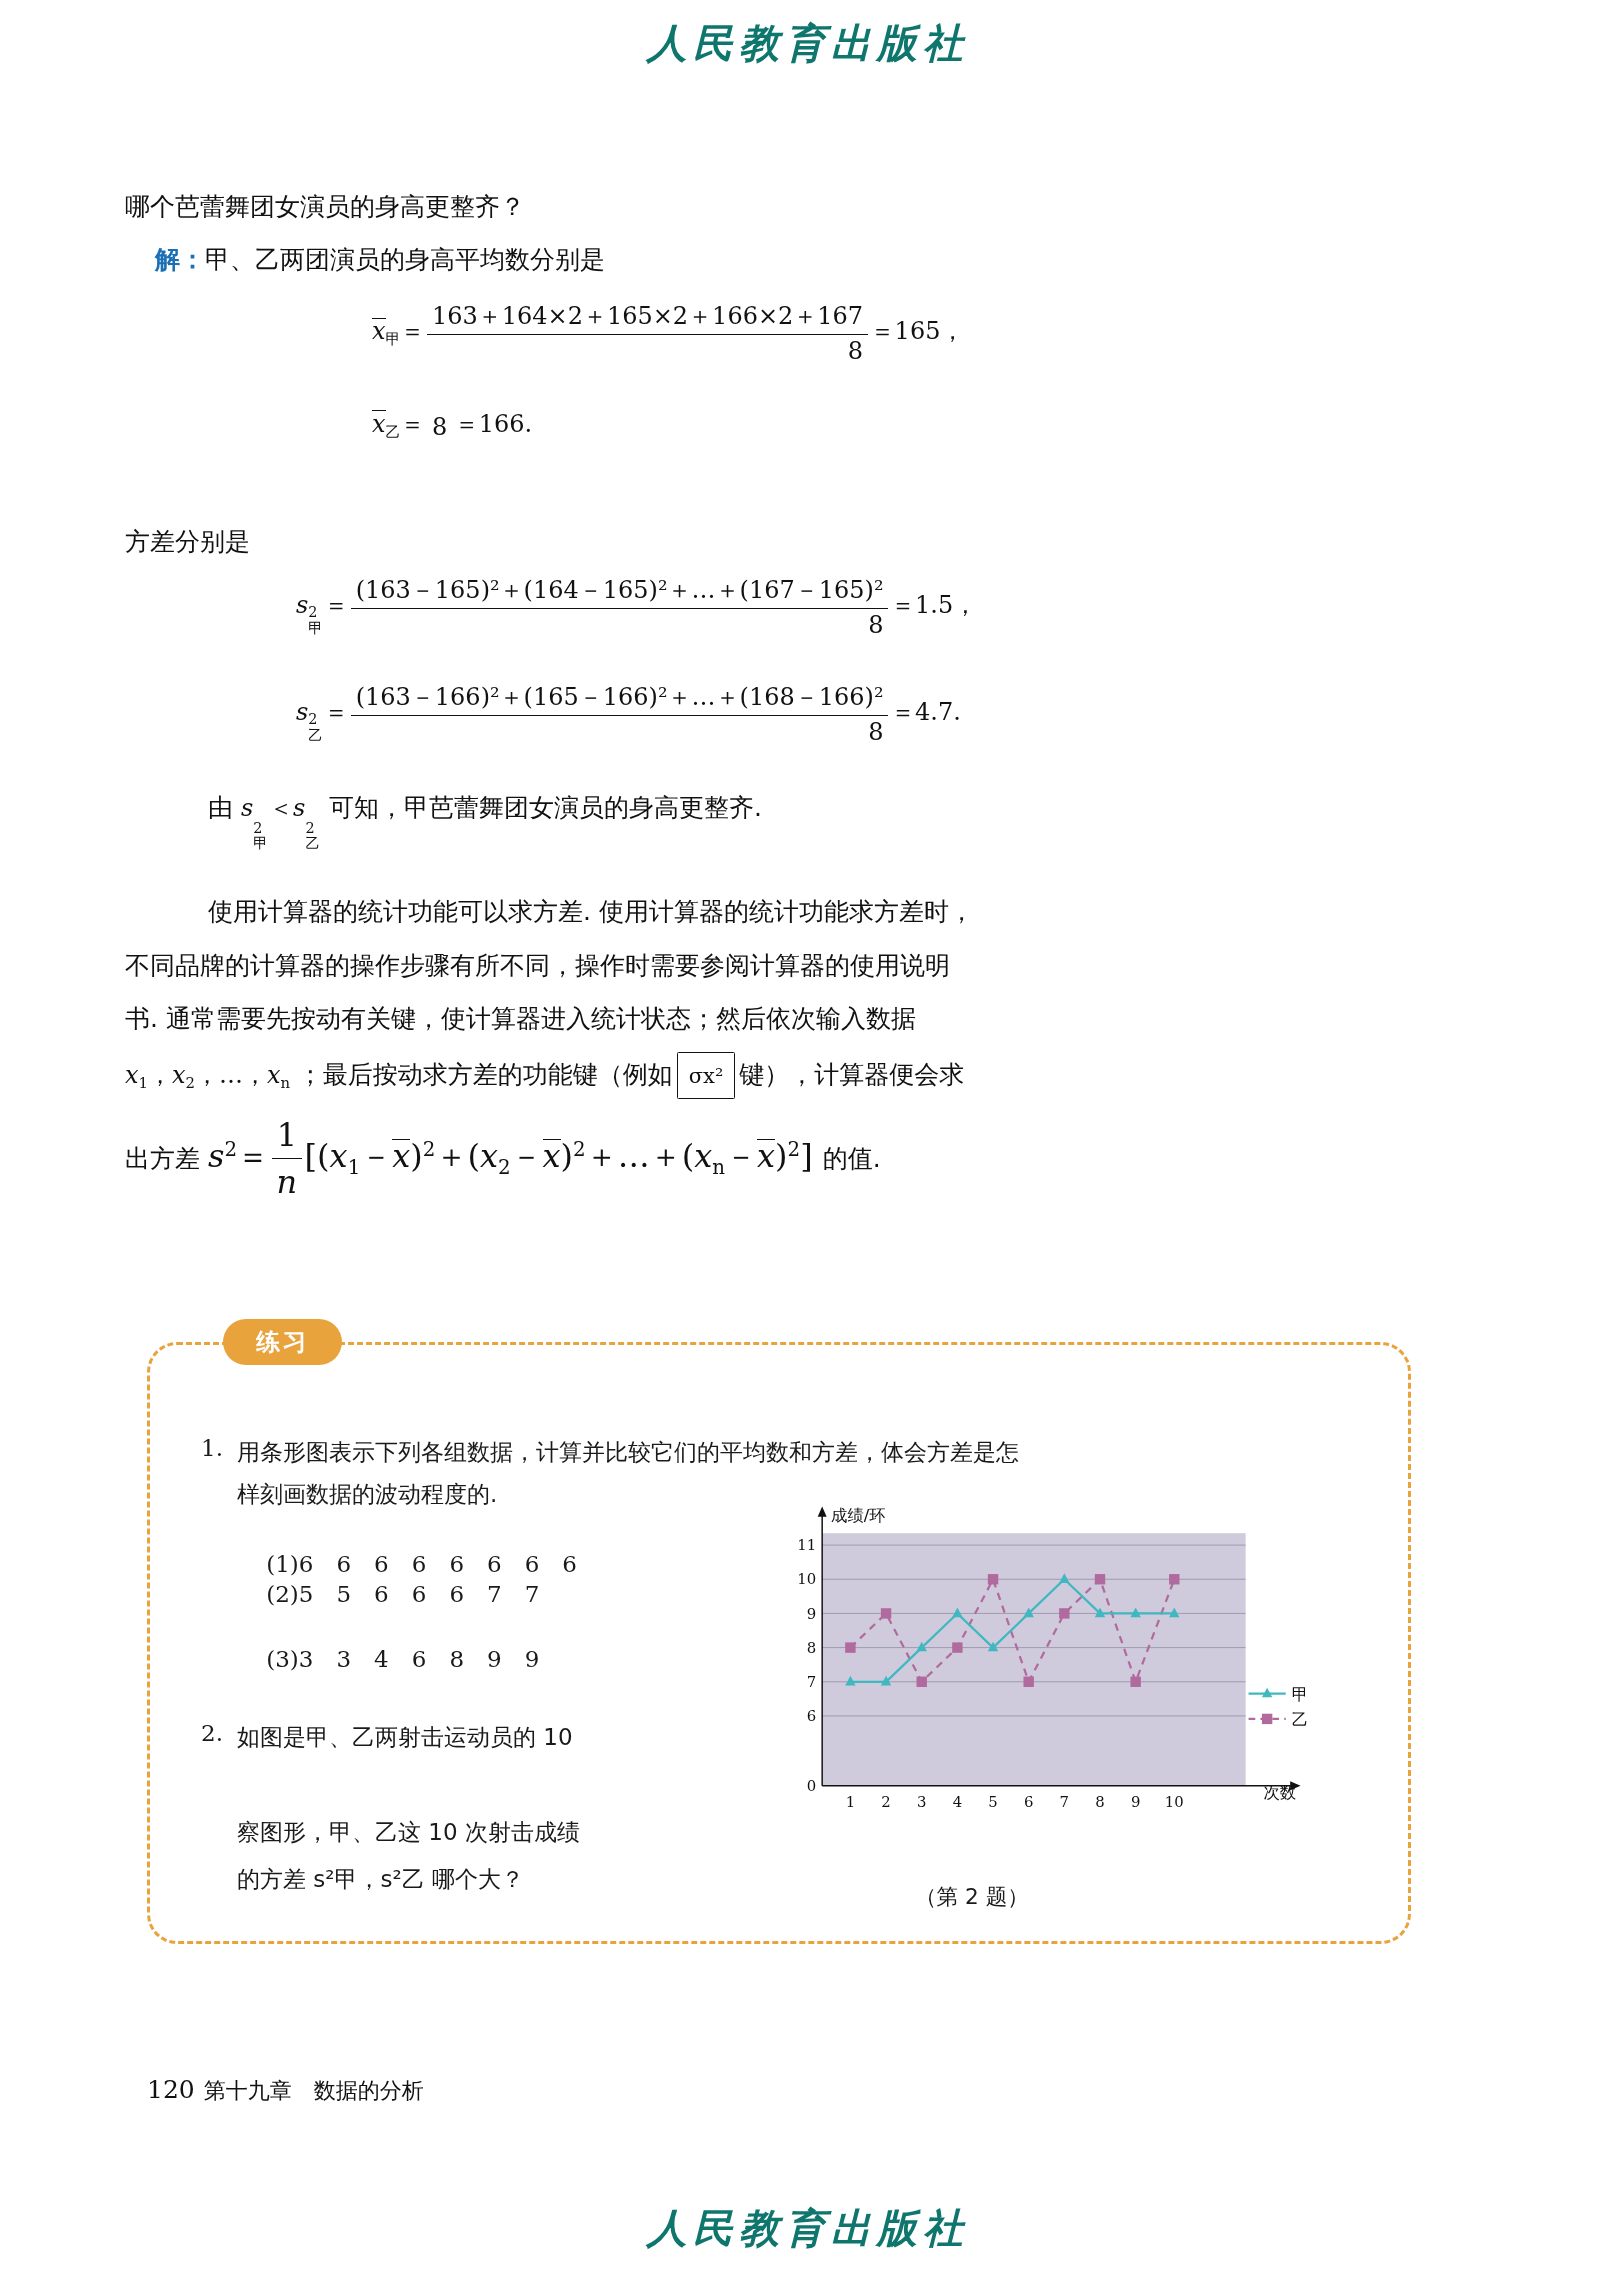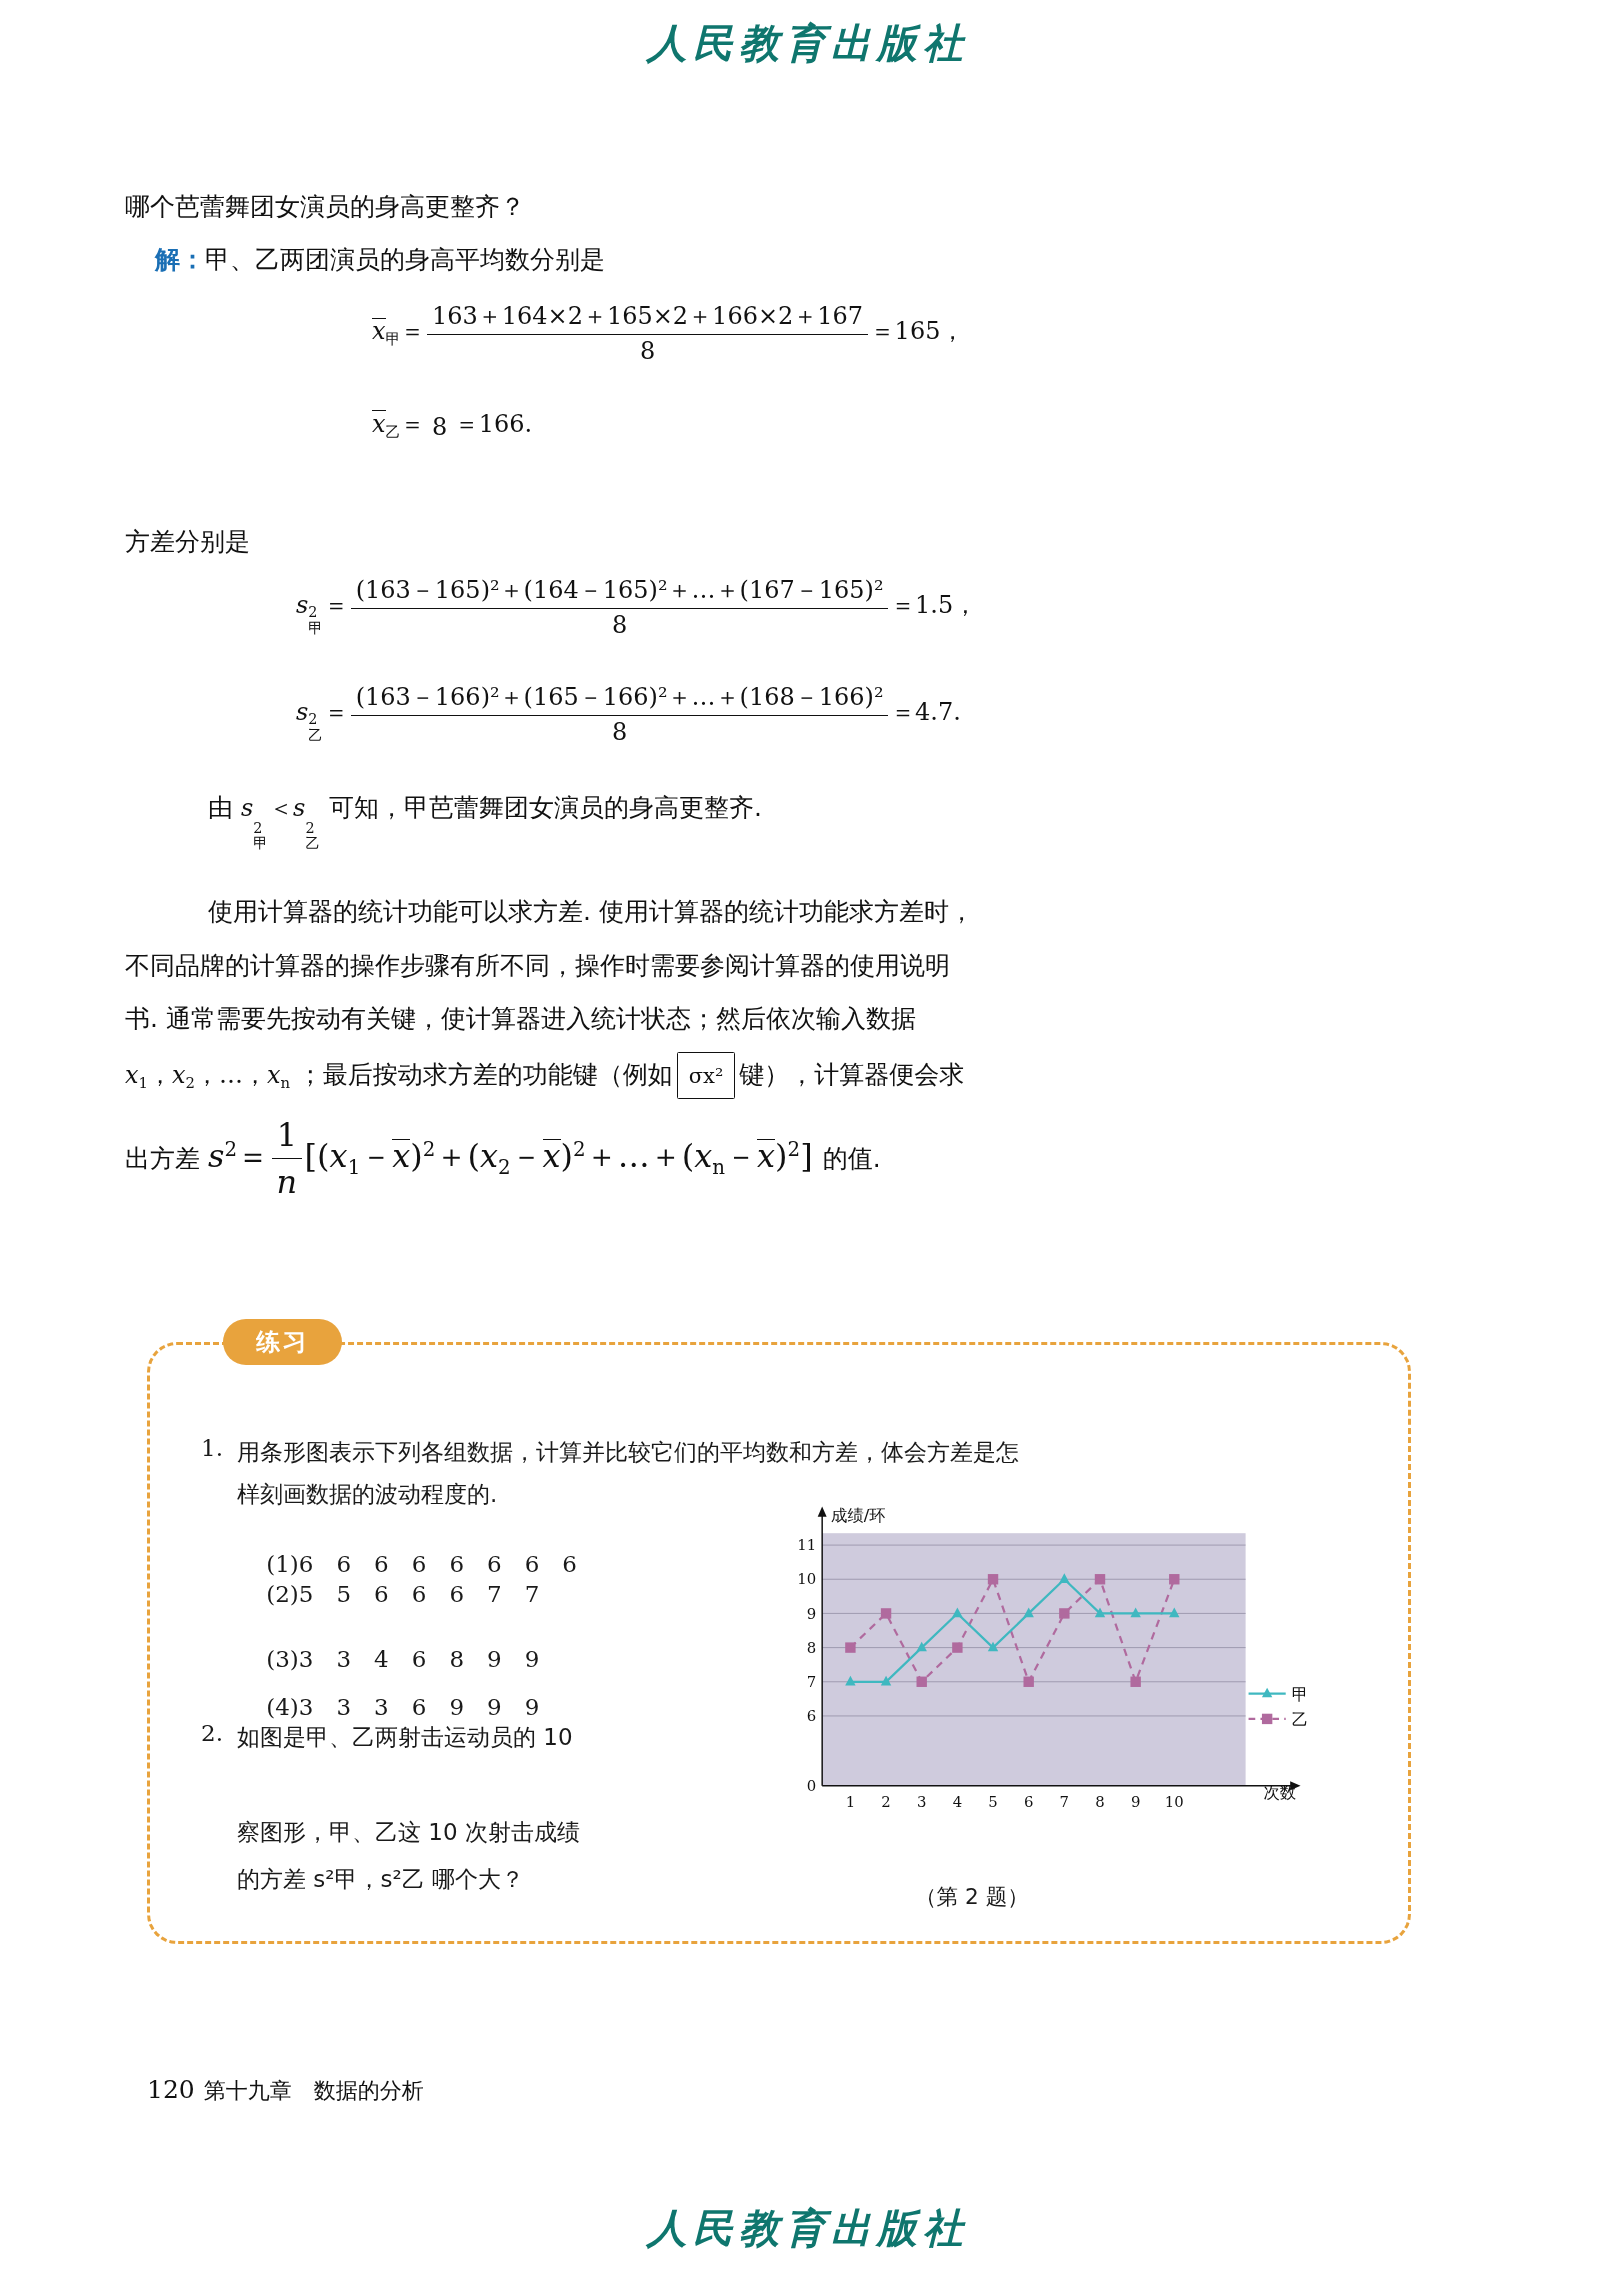--- a/index.html
+++ b/index.html
@@ -42,21 +42,21 @@
   .math{
     position:absolute;
     font-family:"DejaVu Serif","Liberation Serif",serif;
     font-size:24px;
     color:#111;
     white-space:nowrap;
   }
   .frac{
     display:inline-block;
     vertical-align:middle;
-    text-align:center;
+    text-align:right;
     margin:0 3px;
   }
   .frac .num{display:block;padding:0 4.5px 2.2px 4.5px;border-bottom:1.5px solid #111;}
   .frac .den{display:block;padding:2.2px 4.5px 0 4.5px;}
   .var{font-style:italic;}
   .sub{font-size:0.62em;vertical-align:-0.35em;}
   .sup{font-size:0.62em;vertical-align:0.55em;}
   .ovl{display:inline-block;border-top:1.5px solid #111;line-height:1.05;padding-top:0.7px;}
   .subsup{display:inline-block;position:relative;width:0.66em;vertical-align:baseline;}
   .subsup .s{position:absolute;left:0;top:0.42em;font-size:0.6em;}
@@ -185,23 +185,20 @@
 
   <div class="data-row" style="left:237px;top:1523px;">
     <span>(1)</span><span>6　6　6　6　6　6　6　6</span>
   </div>
   <div class="data-row" style="left:237px;top:1553px;">
     <span>(2)</span><span>5　5　6　6　6　7　7</span>
   </div>
   <div class="data-row" style="left:237px;top:1618px;">
     <span>(3)</span><span>3　3　4　6　8　9　9</span>
   </div>
-  <div class="data-row" style="left:237px;top:1666px;">
-    <span>(4)</span><span>3　3　3　6　9　9　9</span>
-  </div>
 
   <div class="num-col" style="left:201px;top:1720px;">2.</div>
   <div class="ex-item" style="left:237px;top:1717px;width:521px;">如图是甲、乙两射击运动员的 10</div>
   <div class="ex-item" style="left:237px;top:1812px;width:521px;">察图形，甲、乙这 10 次射击成绩</div>
   <div class="ex-item" style="left:237px;top:1859px;width:521px;">的方差 s²甲，s²乙 哪个大？</div>
 
   <div class="chart-wrap">
     <svg class="chart-svg" width="550" height="364" viewBox="0 0 740 490">
 
       <rect x="66" y="42" width="570" height="340" fill="#cfcbdd"></rect>

